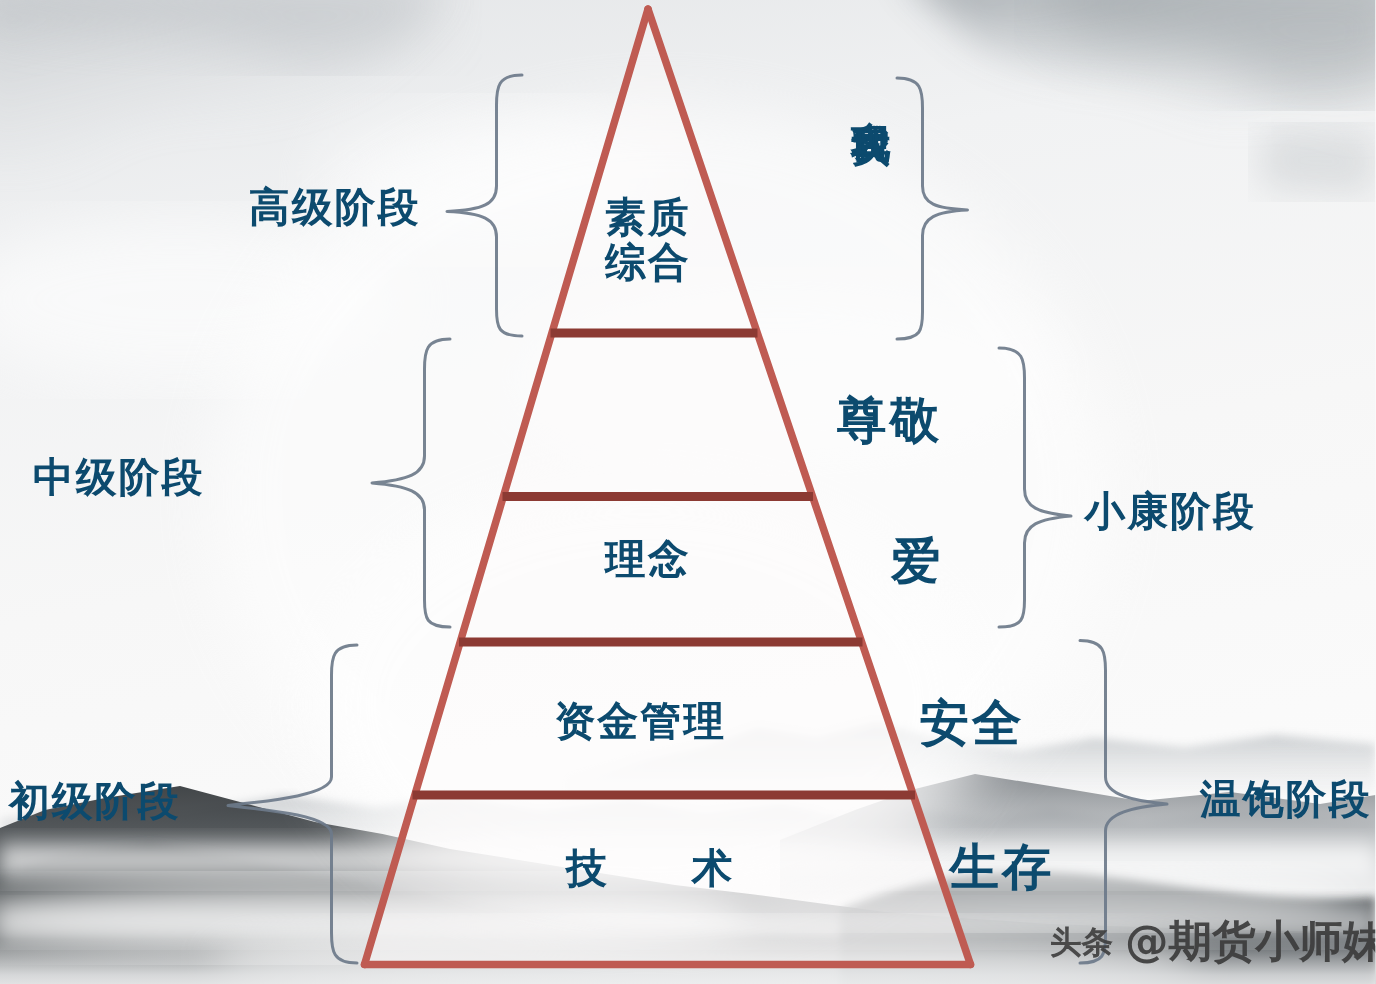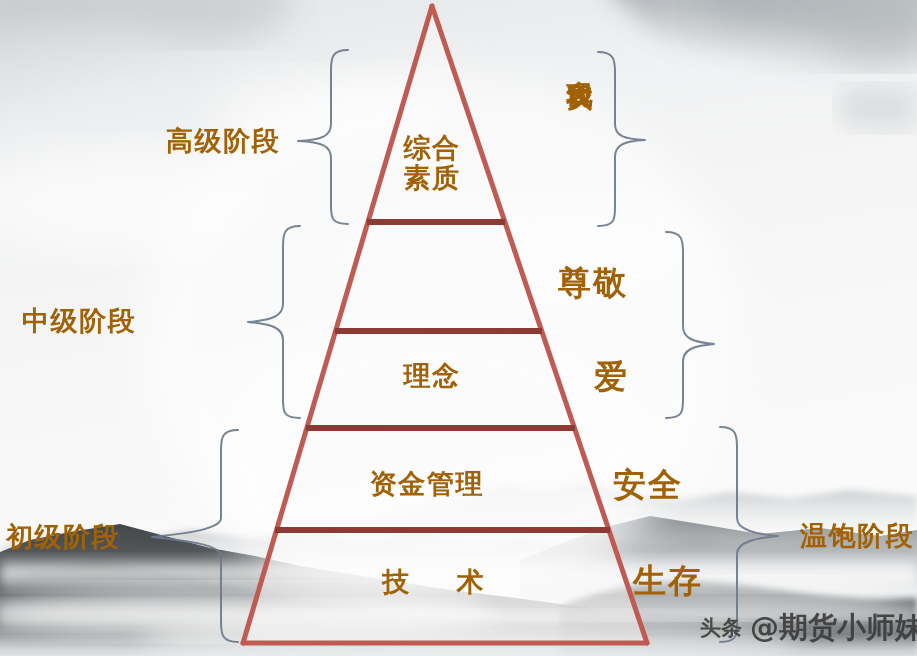--- a/index.html
+++ b/index.html
@@ -41,22 +41,22 @@
   #brace-layer svg { display: block; width: 917px; height: 656px; }
 
   
   #text-layer {
     position: absolute;
     inset: 0;
     z-index: 4;
   }
   .label {
     position: absolute;
-    color: #a16207;
-    font-family: Liberation Serif, serif;
+    color: #0c4a6e;
+    font-family: Liberation Mono, monospace;
     font-weight: 700;
     white-space: nowrap;
     line-height: 1.12;
     letter-spacing: 0.06em;
   }
   .tier-label {
     text-align: center;
     font-size: 27px;
   }
   .stage-label {
@@ -248,22 +248,22 @@
 
         <path d="M 720 427 C 736 427 737 435 737 447 L 737 518 C 737 530 756 534 778 536
                  C 756 538 737 542 737 554 L 737 624 C 737 636 736 642 720 642"></path>
       </g>
     </svg>
   </div>
 
   <div id="text-layer">
 
     <div class="label tier-label" style="left:372px; top:133px; width:120px;">
+      <div>素质</div>
       <div>综合</div>
-      <div>素质</div>
     </div>
 
 
     <div class="label tier-label" style="left:372px; top:361px; width:120px;">理念</div>
 
     <div class="label tier-label" style="left:357px; top:469px; width:140px;">资金管理</div>
 
     <div class="label tier-label wide-space" style="left:358px; top:567px; width:150px;">技 术</div>
 
     <div class="label stage-label" style="left:166px; top:126px;">高级阶段</div>
@@ -276,20 +276,21 @@
 
     <div class="label side-label" style="left:558px; top:265px;">尊敬</div>
 
     <div class="label side-label" style="left:594px; top:359px;">爱</div>
 
     <div class="label side-label" style="left:613px; top:467px;">安全</div>
 
     <div class="label side-label" style="left:633px; top:563px;">生存</div>
 
 
+    <div class="label stage-label" style="left:723px; top:329px;">小康阶段</div>
 
     <div class="label stage-label" style="left:800px; top:521px;">温饱阶段</div>
   </div>
 
   <div id="watermark">
     <span class="wm-badge">头条</span>
     <span class="wm-handle">@期货小师妹</span>
   </div>
 
 </div>

